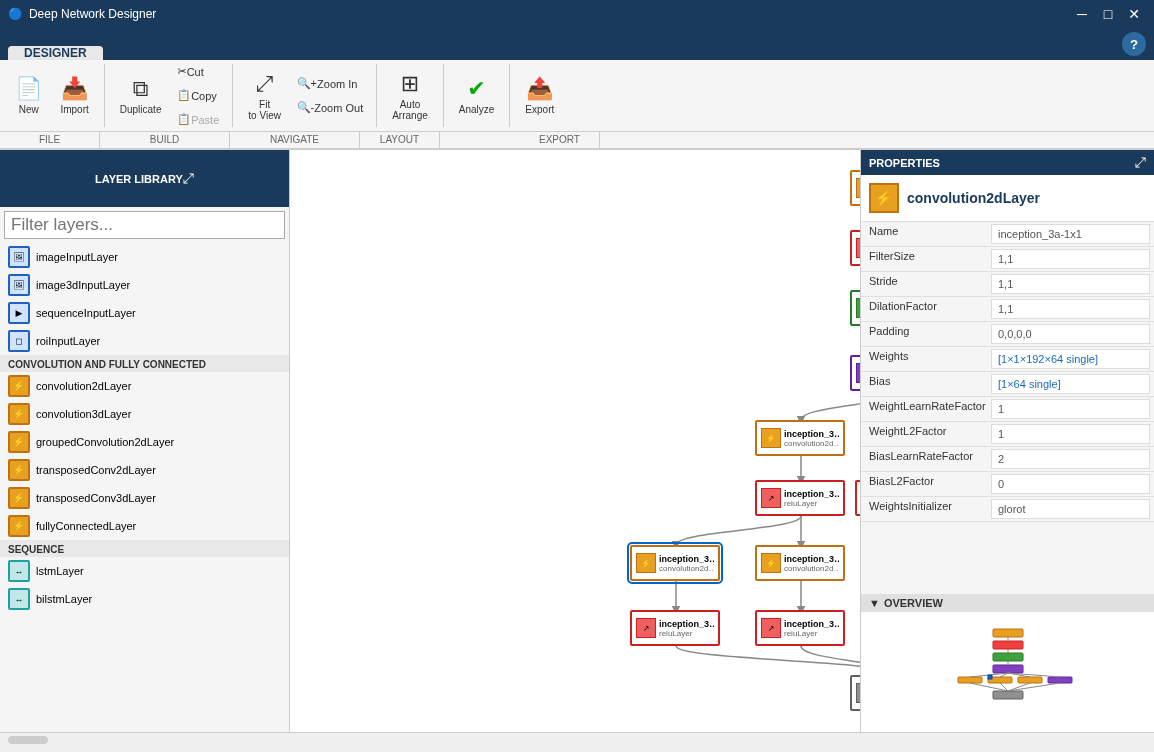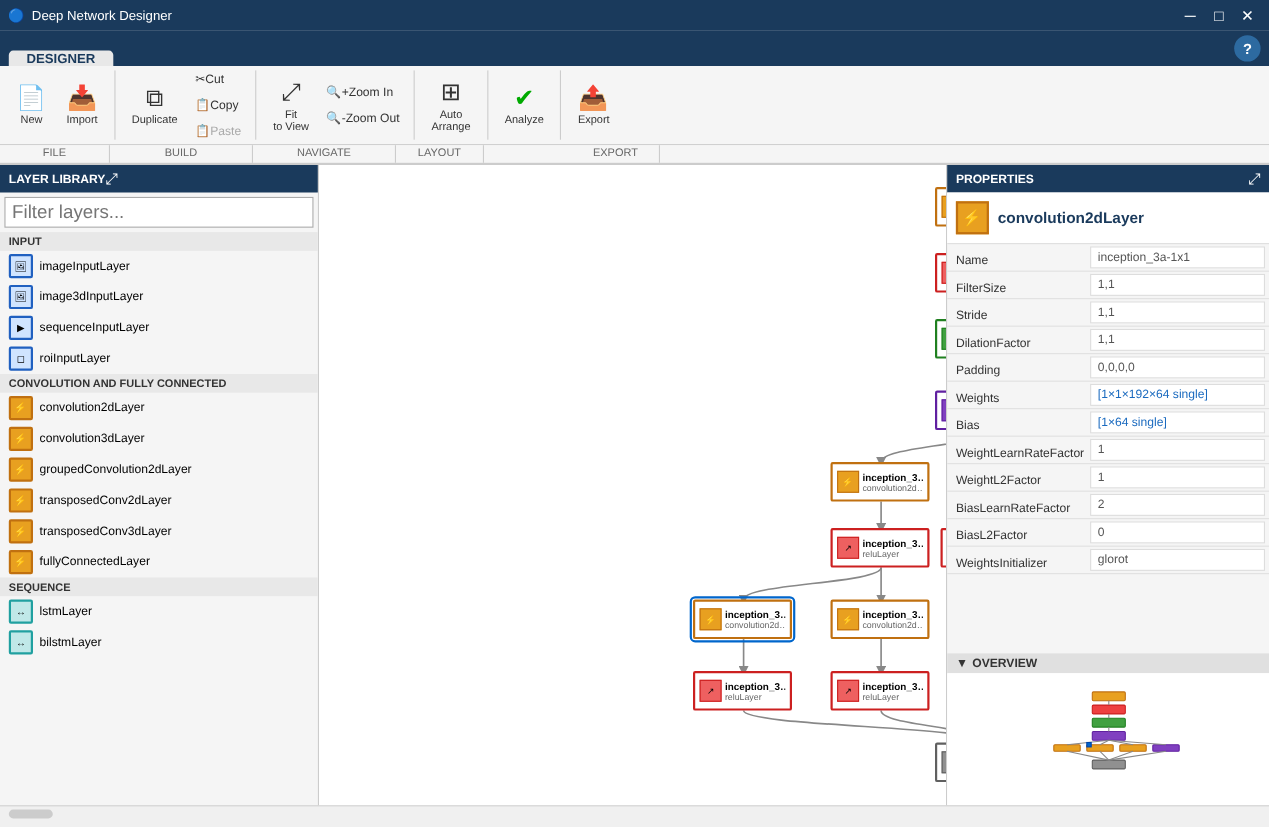--- a/index.html
+++ b/index.html
@@ -124,26 +124,26 @@
       width: 290px;
       background: #f5f5f5;
       border-right: 1px solid #ccc;
       display: flex;
       flex-direction: column;
       overflow: hidden;
     }
     .ll-header {
       background: #1a3a5c;
       color: white;
-      padding: 4px 8px;
+      padding: 20px 8px;
       font-size: 11px;
       font-weight: bold;
       display: flex;
       align-items: center;
-      justify-content: flex-start;
+      justify-content: center;
     }
     .ll-search {
       margin: 4px;
     }
     .ll-search input {
       width: 100%;
       padding: 3px 6px;
       border: 1px solid #aaa;
       font-size: 17px;
       background: white;
@@ -225,21 +225,21 @@
       font-size: 14px;
       color: white;
     }
     .pp-layer-name { font-size: 14px; font-weight: bold; color: #1a3a5c; }
     .pp-props {
       flex: 1;
       overflow-y: auto;
     }
     .pp-row {
       display: flex;
-      align-items: flex-end;
+      align-items: flex-start;
       border-bottom: 1px solid #e0e0e0;
       min-height: 24px;
     }
     .pp-label {
       width: 130px;
       padding: 3px 8px;
       font-size: 11px;
       color: #333;
       flex-shrink: 0;
     }
@@ -430,21 +430,20 @@
   <div class="layer-library">
     <div class="ll-header">
       <span>LAYER LIBRARY</span>
       <button class="expand-btn">⤢</button>
     </div>
     <div class="ll-search">
       <input type="text" placeholder="Filter layers..." style="">
     </div>
     <div class="ll-content">
 
-      <div class="ll-section-title">INPUT</div>
       <div class="ll-item">
         <div class="ll-item-icon" style="border-color:#2060c0;background:#d0e4ff;">🖼</div>
         <span class="ll-item-label">imageInputLayer</span>
       </div>
       <div class="ll-item">
         <div class="ll-item-icon" style="border-color:#2060c0;background:#d0e4ff;">🖼</div>
         <span class="ll-item-label">image3dInputLayer</span>
       </div>
       <div class="ll-item">
         <div class="ll-item-icon" style="border-color:#2060c0;background:#d0e4ff;">▶</div>

